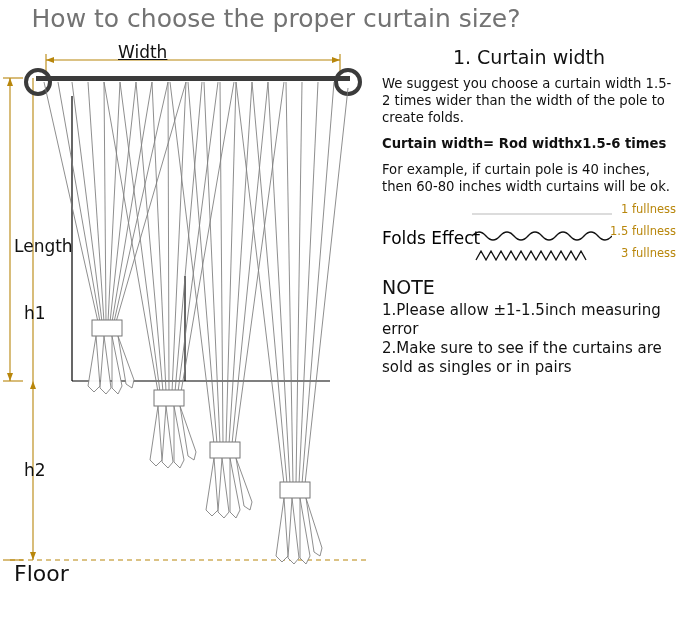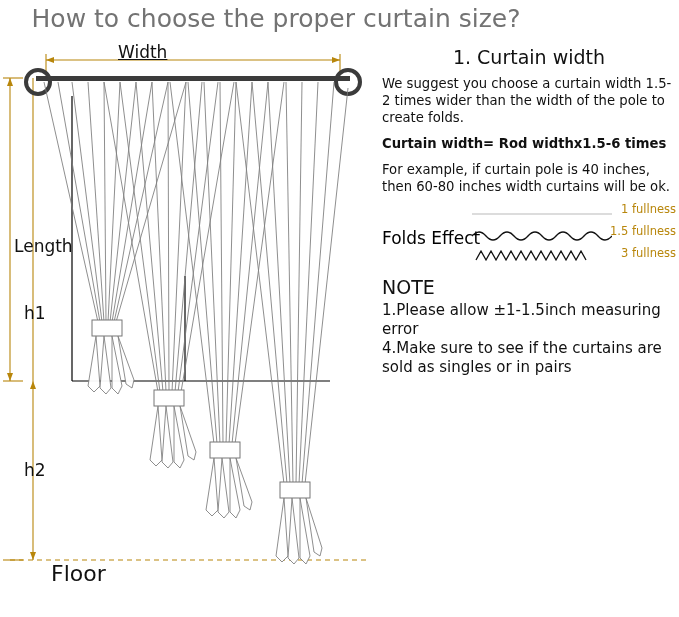--- a/index.html
+++ b/index.html
@@ -235,21 +235,21 @@
           <path d="M300,462 L300,522 L306,528 L310,520 Z" fill="#fff"></path>
           <path d="M306,462 L314,516 L320,520 L322,512 Z" fill="#fff"></path>
         </g>
       </g>
     </svg>
 
     <div class="dim-label" style="left:118px; top:6px;text-decoration:underline;">Width</div>
     <div class="dim-label" style="left:14px; top:200px;">Length</div>
     <div class="dim-label" style="left:24px; top:260px;margin-top:7px;">h1</div>
     <div class="dim-label" style="left:24px; top:424px;">h2</div>
-    <div class="floor-label" style="left:14px; top:525px;margin-left:37px;">Floor</div>
+    <div class="floor-label" style="left:14px; top:525px;">Floor</div>
   </div>
 
   <div class="right">
 
     <h2 class="h2head">1. Curtain width</h2>
     <p class="para">We suggest you choose a curtain width 1.5-2 times wider than the width of the pole to create folds.</p>
     <p class="para bold">Curtain width= Rod widthx1.5-6 times</p>
     <p class="para">For example, if curtain pole is 40 inches, then 60-80 inches width curtains will be ok.</p>
 
     <div class="folds">
@@ -263,16 +263,16 @@
         <div>1 fullness</div>
         <div>1.5 fullness</div>
         <div>3 fullness</div>
       </div>
     </div>
 
 
     <h2 class="note-head">NOTE</h2>
     <div class="note-list">
       <div>1.Please allow ±1-1.5inch measuring error</div>
-      <div>4.Make sure to see if the curtains are sold as singles or in pairs</div>
+      <div>2.Make sure to see if the curtains are sold as singles or in pairs</div>
     </div>
   </div>
 </div>
 
 </body></html>

